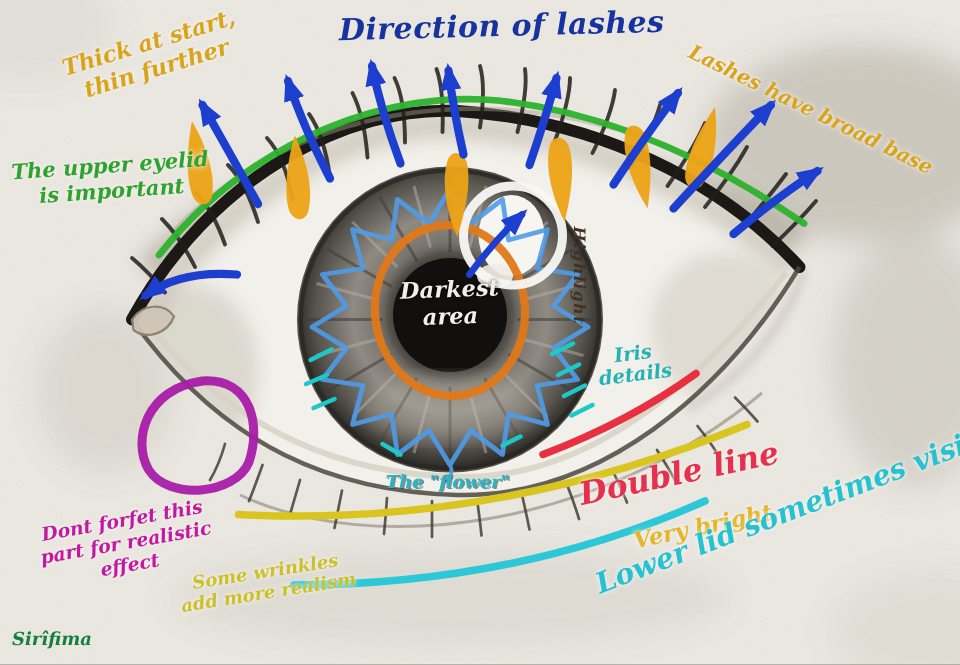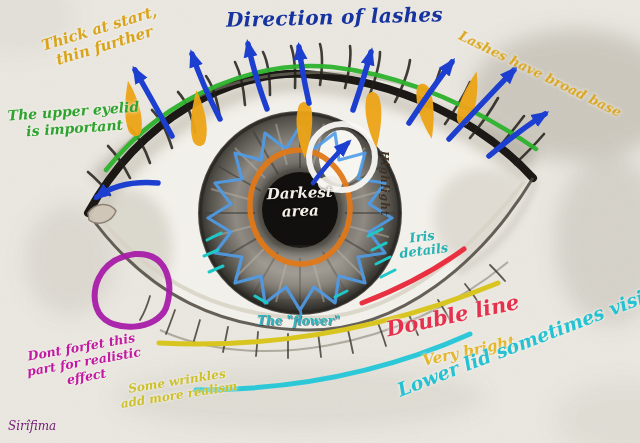--- a/index.html
+++ b/index.html
@@ -22,21 +22,21 @@
   #t-upper     { left:8px;   top:103px; width:132px; font-size:14px; color:#2fa32f; transform:rotate(-4deg); text-align:center; }
   #t-dark      { left:258px; top:184px; width:84px; font-size:15px; color:#f3efe7; text-align:center; transform:rotate(-2deg); text-shadow:0 0 3px rgba(0,0,0,.7); line-height:1.2; }
   #t-highlight { left:379px; top:151px; font-size:10.5px; color:#403225; writing-mode:vertical-rl; letter-spacing:1px; font-style:italic; }
   #t-iris      { left:393px; top:230px; width:60px; font-size:13px; color:#26b2b2; transform:rotate(-7deg); text-align:center; line-height:1.1; }
   #t-flower    { left:257px; top:314px; font-size:12px; color:#2cb5c0; white-space:nowrap; text-shadow:1px 1px 0 rgba(30,60,70,.55); }
   #t-double    { left:384px; top:318px; font-size:21px; color:#e6314e; transform:rotate(-12deg); transform-origin:left top; white-space:nowrap; }
   #t-bright    { left:421px; top:353px; font-size:15px; color:#e3b62b; transform:rotate(-12deg); transform-origin:left top; white-space:nowrap; }
   #t-lower     { left:394px; top:380px; font-size:19px; color:#27c2d2; transform:rotate(-21deg); transform-origin:left top; white-space:nowrap; }
   #t-forget    { left:22px;  top:340px; width:124px; font-size:12.5px; color:#c219a2; transform:rotate(-10deg); text-align:center; }
   #t-wrinkles  { left:118px; top:374px; width:120px; font-size:12px; color:#cdc02b; transform:rotate(-9deg); text-align:center; }
-  #t-sig       { left:8px;   top:419px; font-size:12px; color:#701a75; font-weight:400; }
+  #t-sig       { left:8px;   top:419px; font-size:12px; color:#15803d; font-weight:700; }
 </style>
 </head>
 <body>
 
 <div class="stage">
 
   <svg class="art" width="640" height="443" viewBox="0 0 640 443">
     <defs>
       <filter id="blur3">
           <feGaussianBlur stdDeviation="3"></feGaussianBlur>

